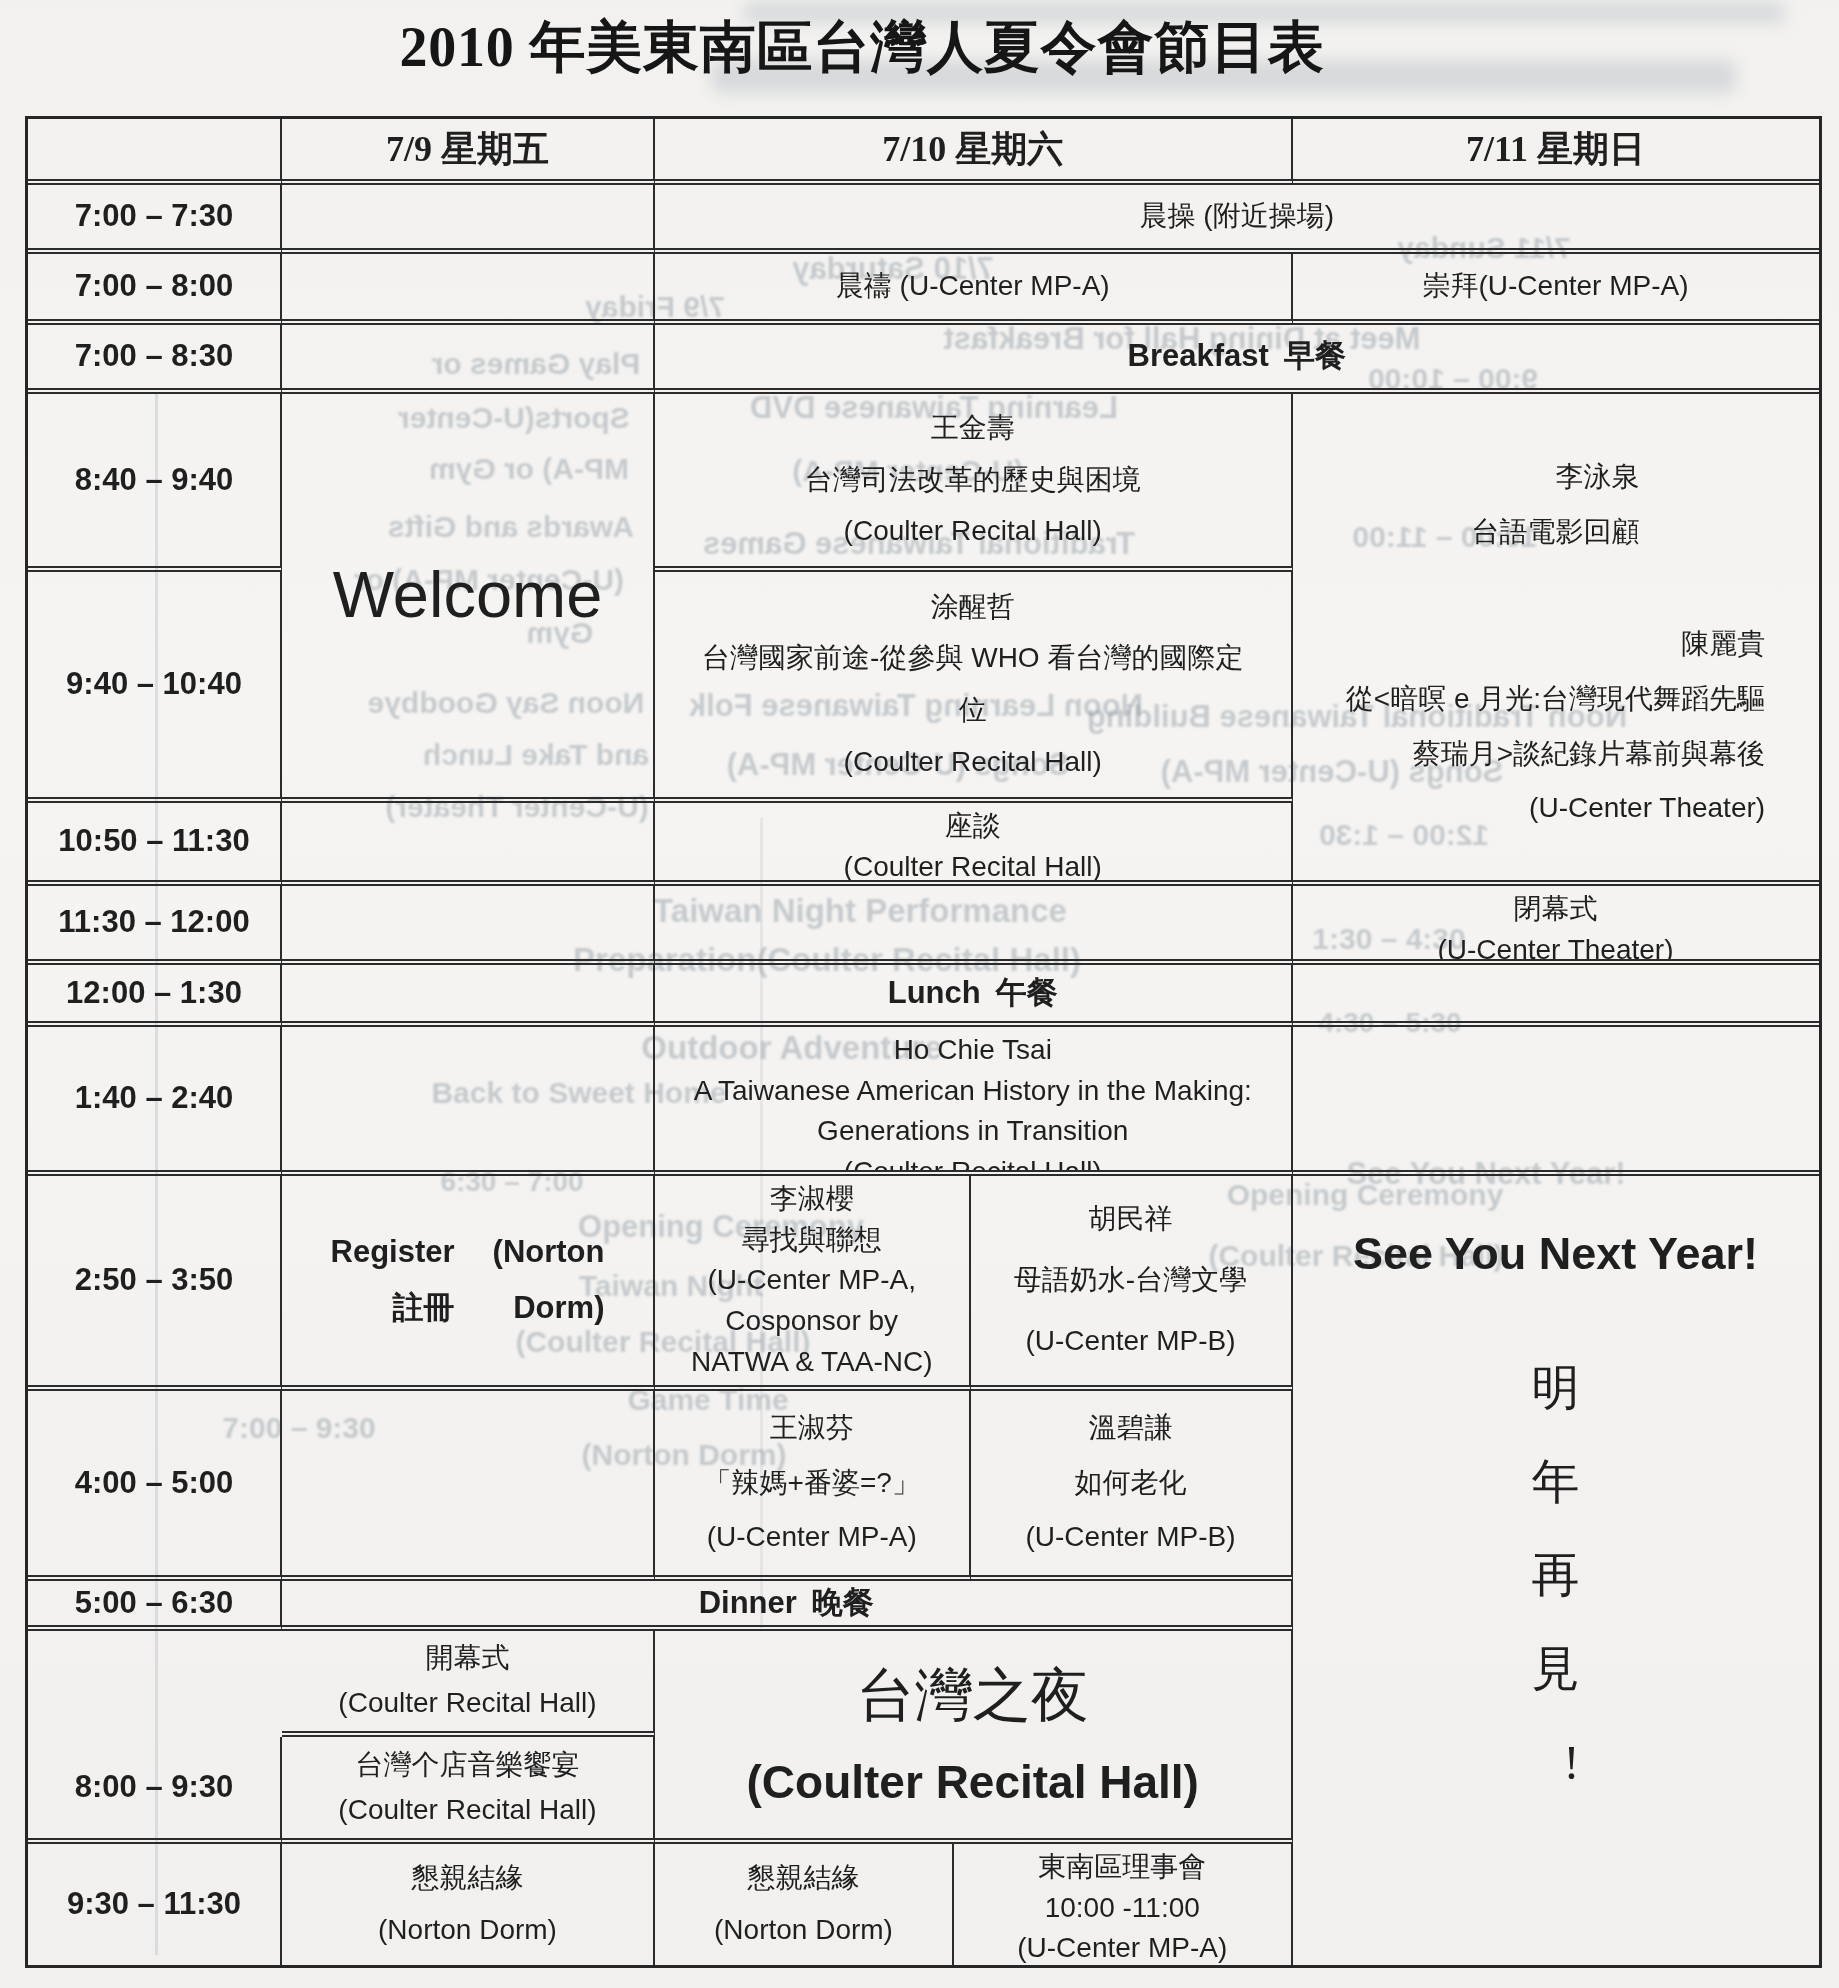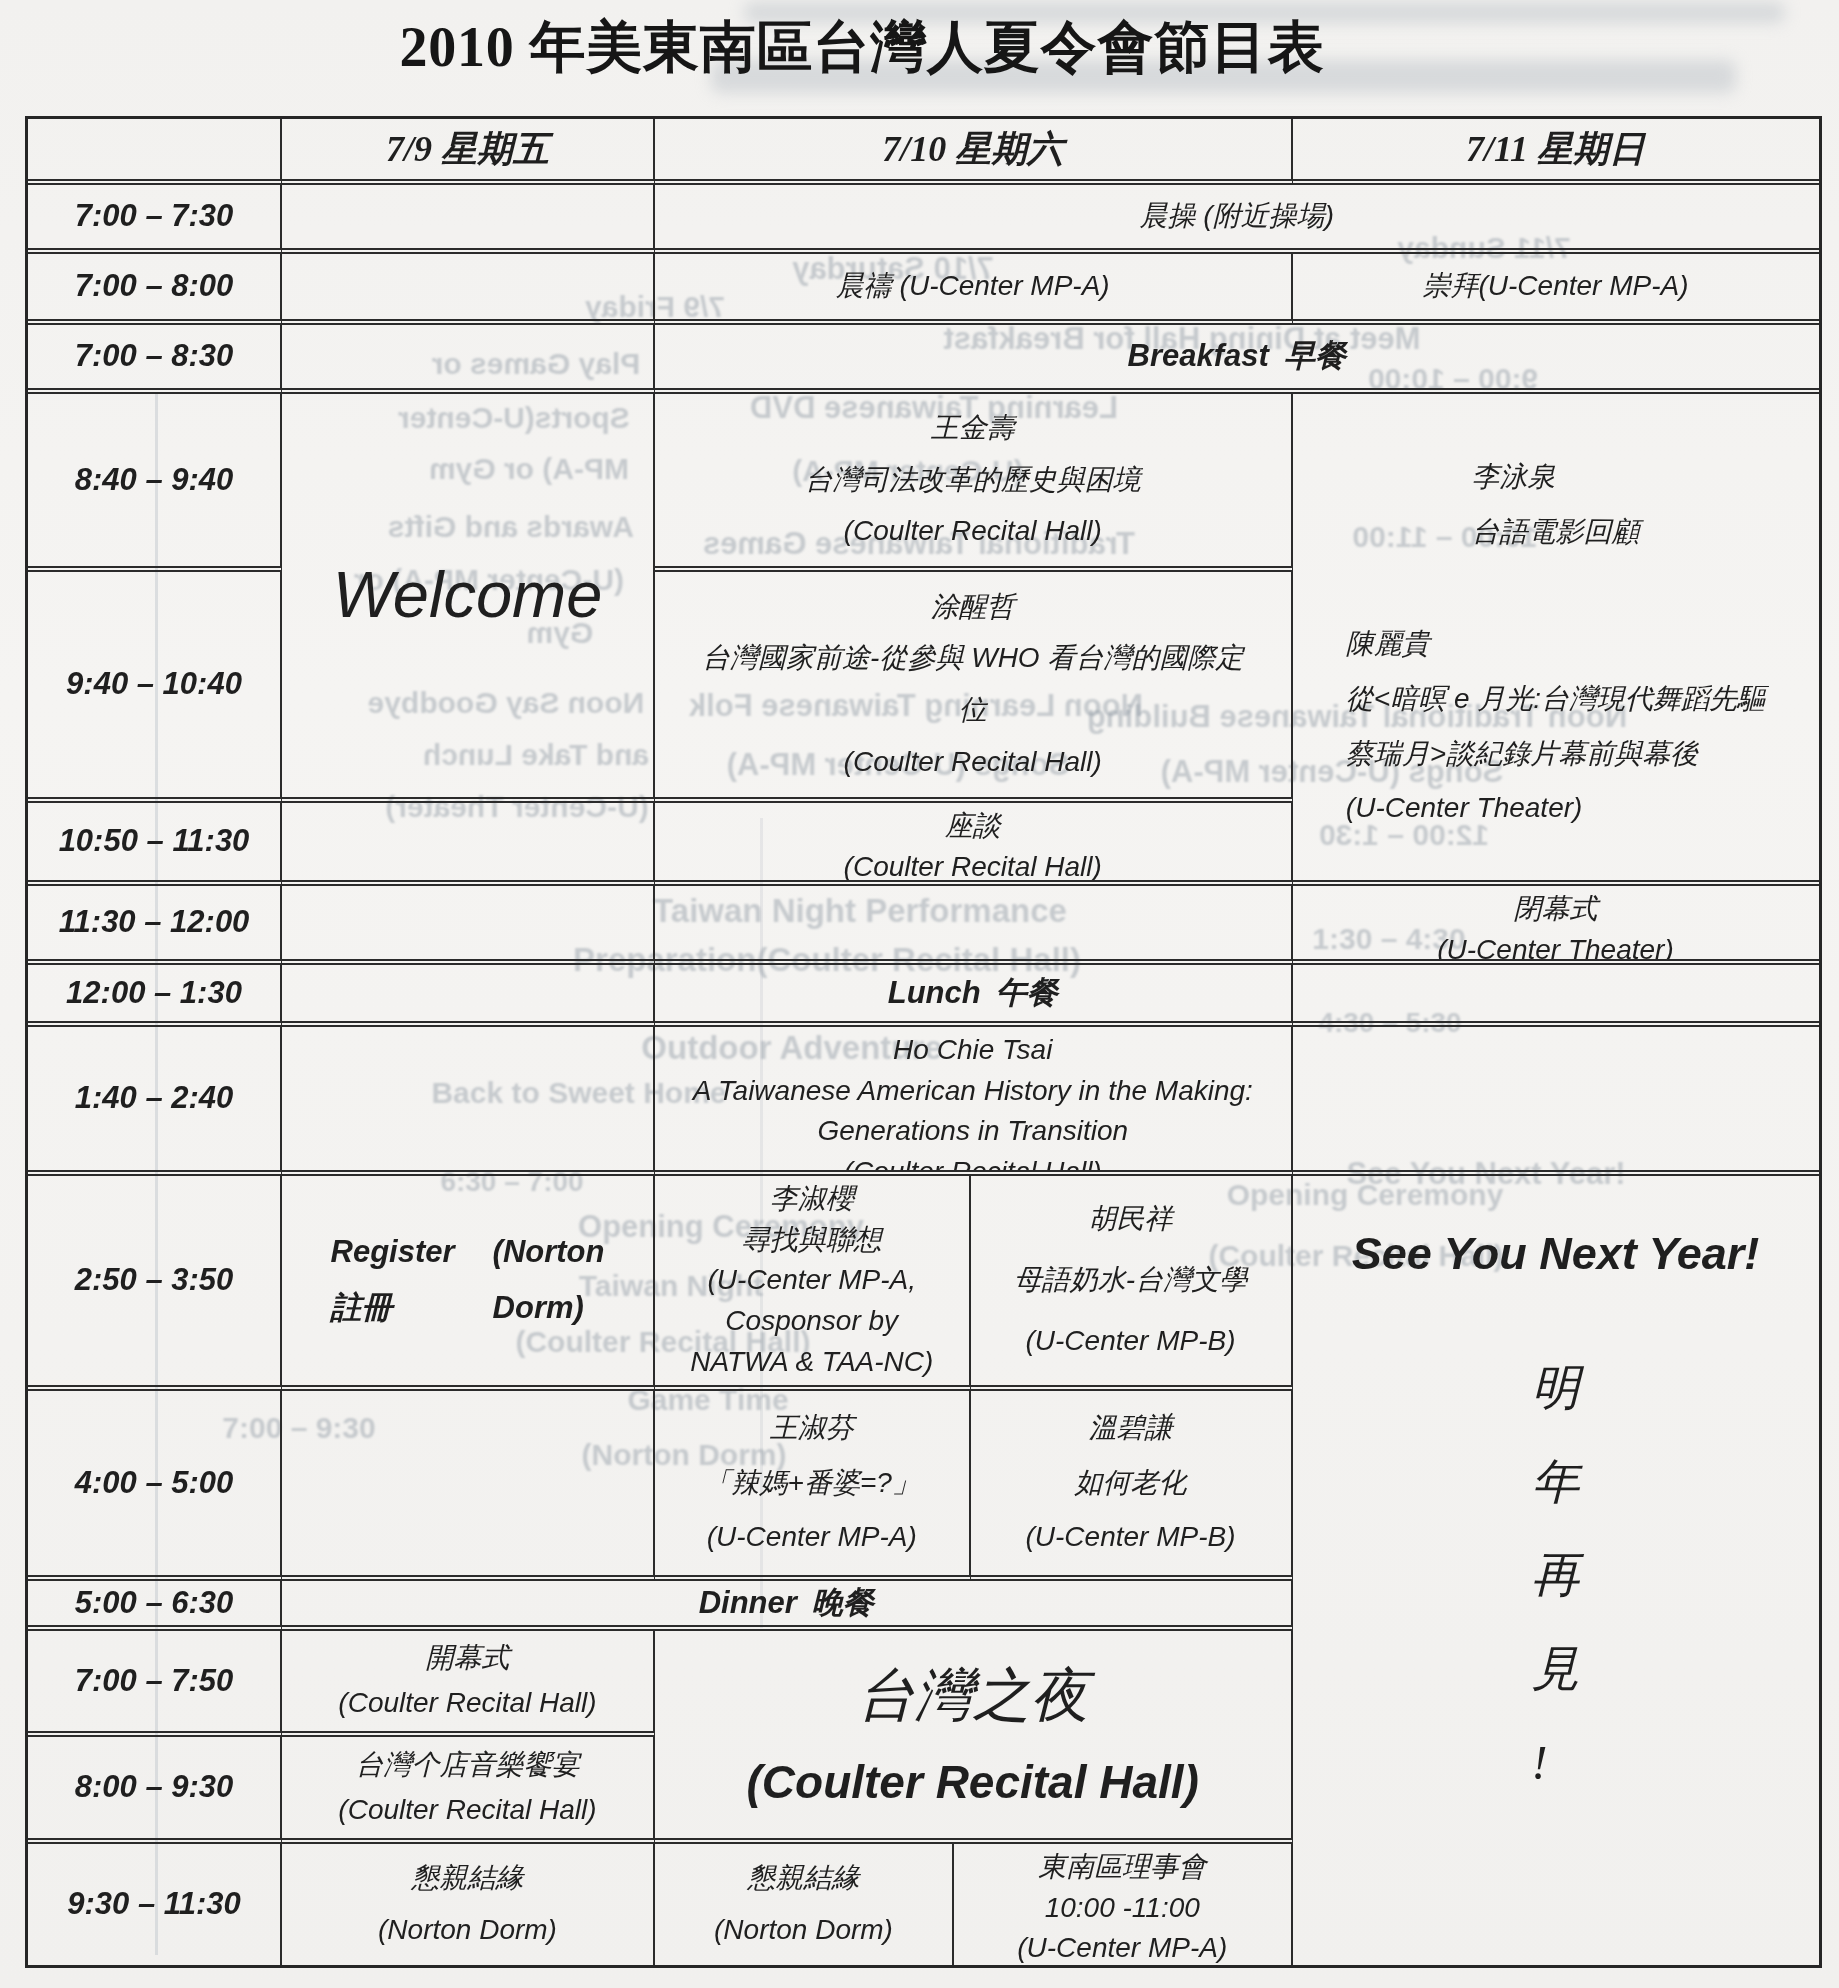--- a/index.html
+++ b/index.html
@@ -45,22 +45,22 @@
     display: grid;
     grid-template-columns: 254px 373px 299px 16.5px 322px 526px;
     grid-template-rows: 66px 69px 71px 69px 178px 231px 83px 79px 62px 149px 215px 190px 50px 106px 107px 121px;
     border: 3.3px solid #262626;
   }
   .cell {
     border-right: 2.5px solid #2b2b2b;
     border-bottom: 6.6px double #2b2b2b;
     display: flex; flex-direction: column;
     justify-content: space-evenly; align-items: center;
-    text-align: left; padding: 3.3px 8.3px;
-    line-height: 1.45; overflow: hidden; font-style: italic;
+    text-align: right; padding: 3.3px 8.3px;
+    line-height: 1.45; overflow: hidden;
   }
   .nr { border-right: none; }
   .nb { border-bottom: none; }
   .time { font-weight: bold; font-size: 31px; justify-content: center; }
   .head {
     font-family: "Liberation Serif", "DejaVu Serif", serif;
     font-size: 36px; font-weight: 600; justify-content: center;
   }
   .ev { font-size: 28px; }
   .ln { display: block; }
@@ -265,21 +265,20 @@
       <div class="ln">如何老化</div>
       <div class="ln">(U-Center MP-B)</div>
     </div>
 
   <div class="cell time" style="grid-area:13/1/14/2">5:00 – 6:30</div>
   <div class="cell meal" style="grid-area:13/2/14/6">
     <span>Dinner</span>
     <span>晚餐</span>
   </div>
 
-  <div class="cell time" style="grid-area:14/1/15/2">7:00 – 7:50</div>
   <div class="cell ev" style="grid-area:14/2/15/3">
       <div class="ln">開幕式</div>
       <div class="ln">(Coulter Recital Hall)</div>
     </div>
   <div class="cell ev tn" style="grid-area:14/3/16/6">
     <div class="tn1">台灣之夜</div>
     <div class="tn2">(Coulter Recital Hall)</div>
   </div>
 
   <div class="cell time" style="grid-area:15/1/16/2">8:00 – 9:30</div>

